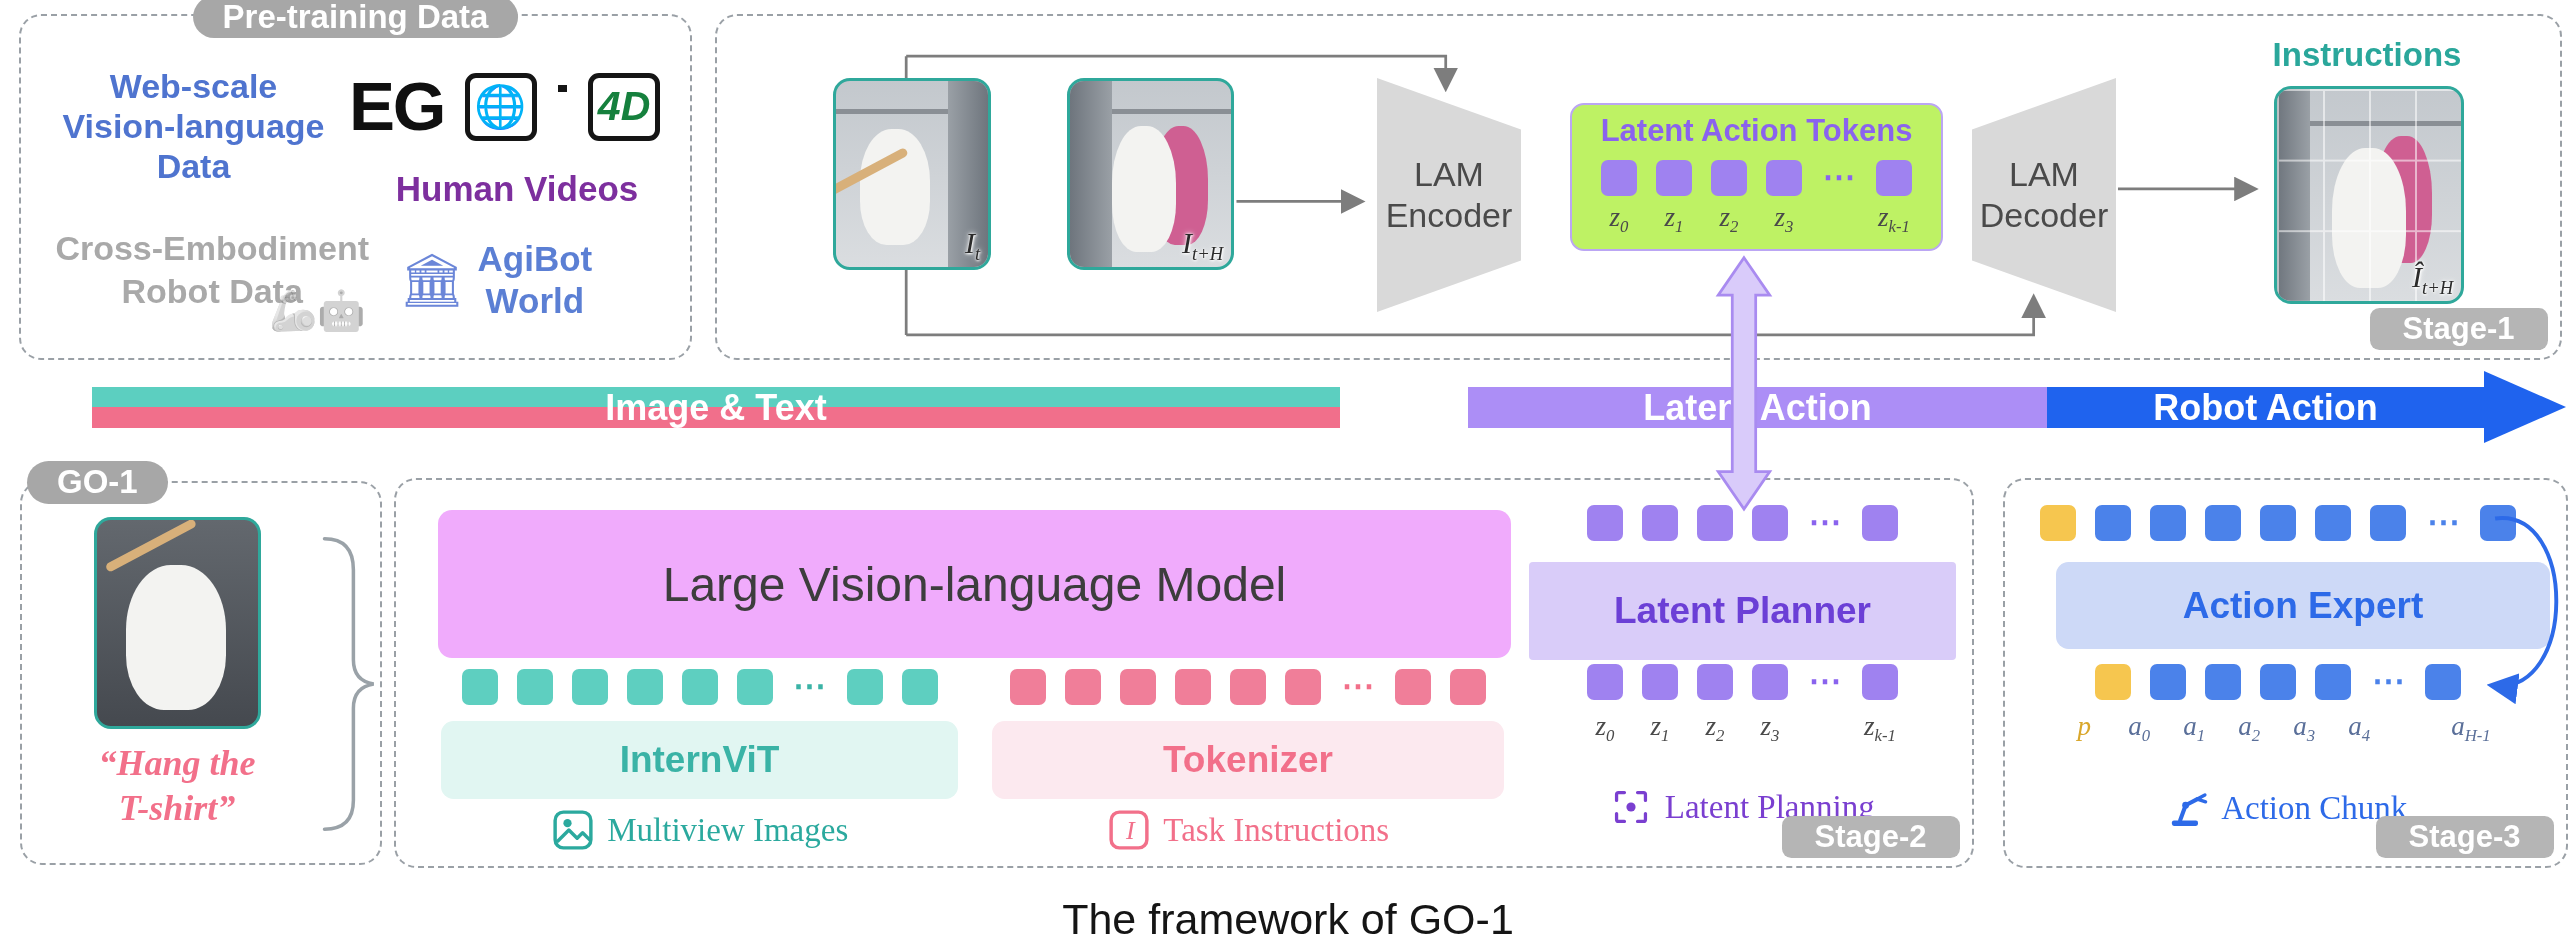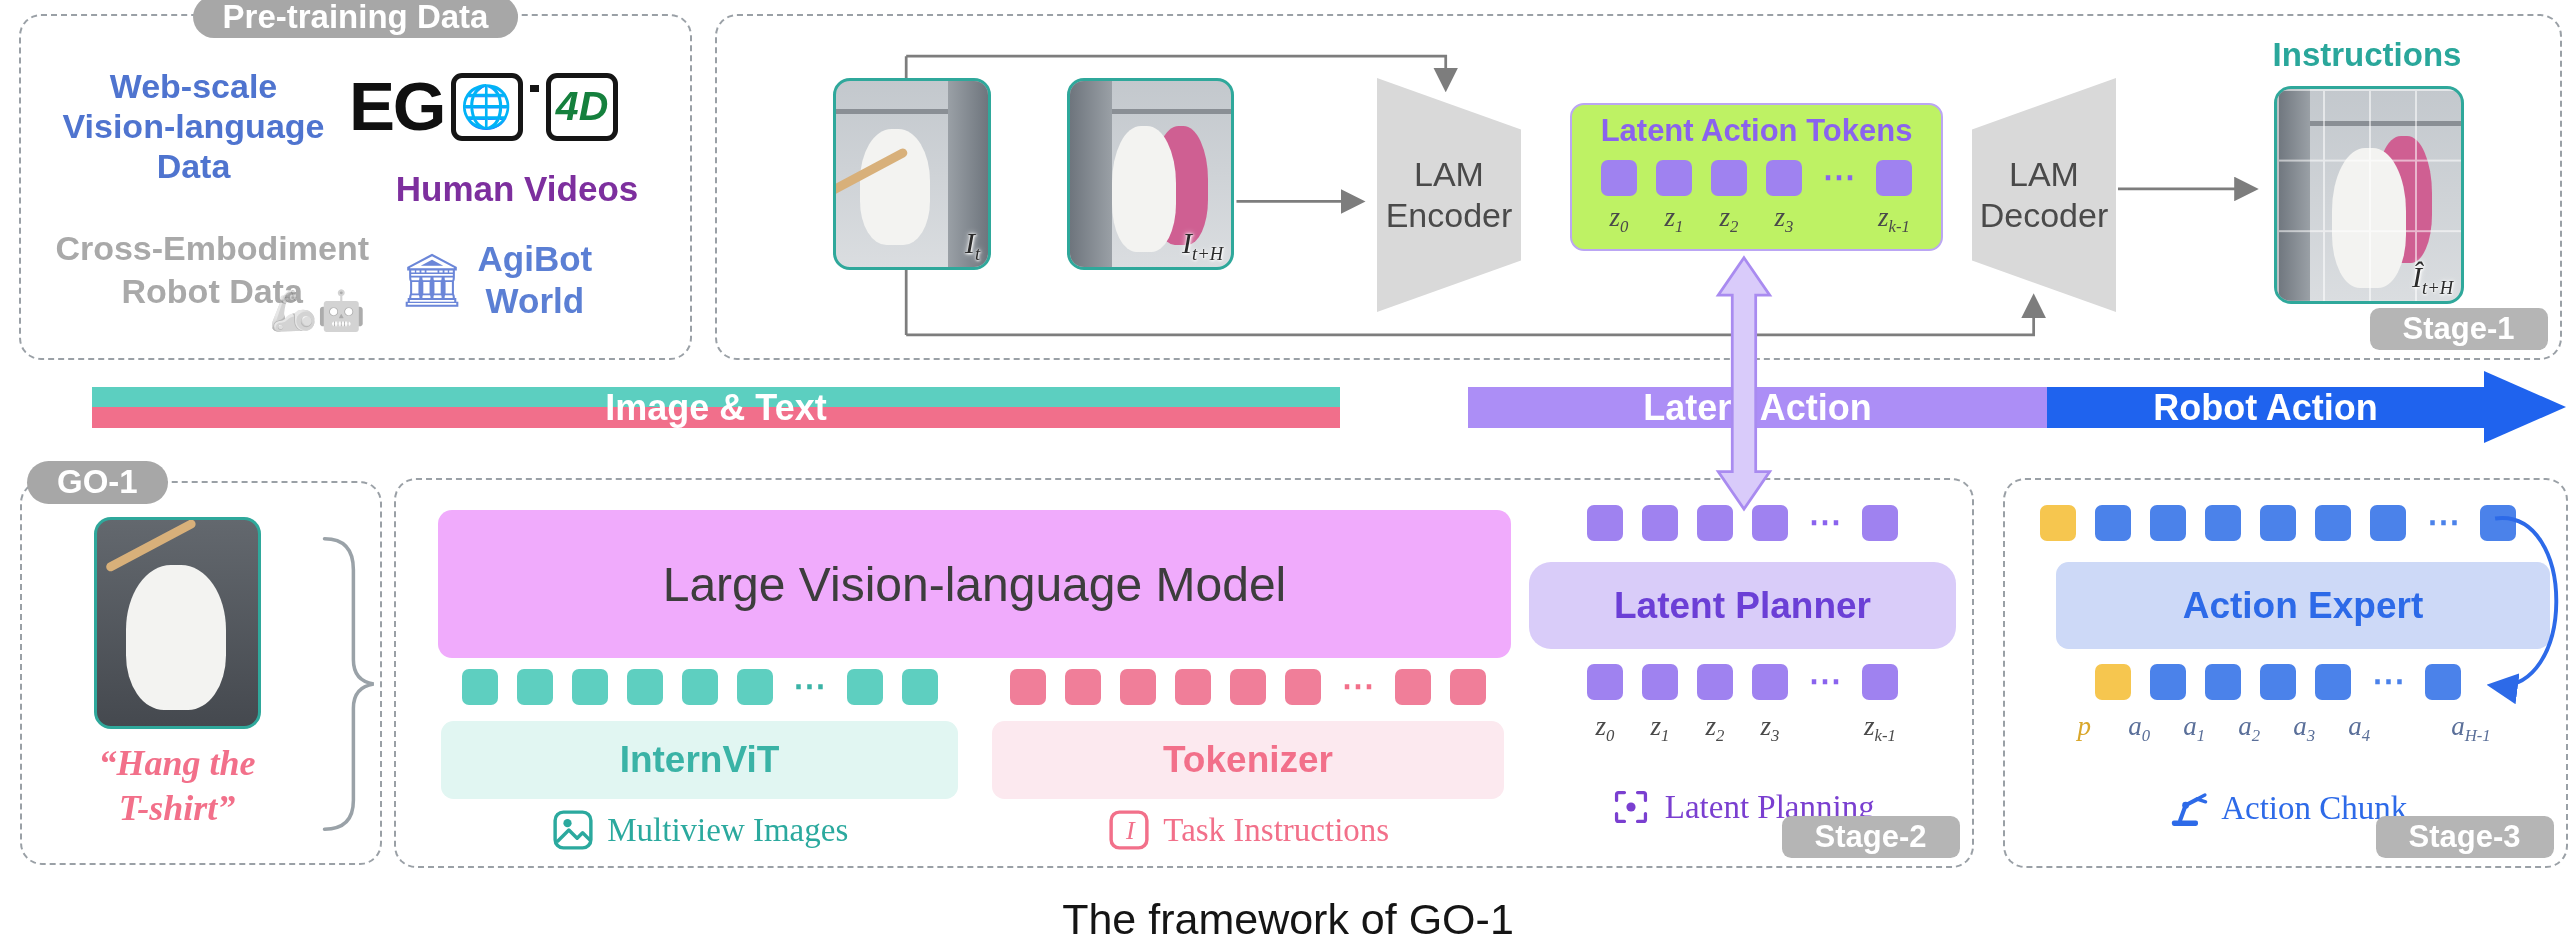--- a/index.html
+++ b/index.html
@@ -17,21 +17,21 @@
   .gray-pill{background:#a7a7a7;color:#fff;font-weight:700;font-size:33px;
              padding:2.3px 30px;border-radius:26.6px;white-space:nowrap;}
   .stage-pill{position:absolute;right:12.5px;bottom:7.8px;background:#b5b5b5;color:#fff;
               font-size:31px;font-weight:700;padding:3.1px 33px;border-radius:9.4px;}
 
   
   #pretrain-box{left:19px;top:14px;width:669px;height:342px;}
   #pretrain-title{position:absolute;left:50%;top:-20.3px;transform:translateX(-50%);}
   #web-scale{position:absolute;left:28px;top:50px;width:289px;text-align:center;
              font-size:34px;font-weight:700;color:#4f74cf;line-height:1.18;}
-  #ego-logo{position:absolute;left:328px;top:56px;display:flex;align-items:center;gap:7px;text-align:center;}
+  #ego-logo{position:absolute;left:328px;top:56px;display:flex;align-items:center;gap:21px;text-align:center;}
   #ego-eg{font-size:69px;font-weight:800;color:#101010;letter-spacing:-2.3px;line-height:1;}
   .lens{border:5.5px solid #151515;border-radius:11px;height:58px;padding:0 4.7px;background:#fff;
         display:flex;align-items:center;justify-content:center;}
   #ego-globe{font-size:42px;line-height:1;}
   #ego-4d{font-size:41px;font-weight:800;font-style:italic;color:#15803d;line-height:1;}
   .bridge{width:9.4px;height:7px;background:#151515;align-self:flex-start;margin-top:12.5px;}
   #human-videos{position:absolute;left:336px;top:153px;width:320px;text-align:center;
                 font-size:35px;font-weight:700;color:#7d2f9e;}
   #cross-embodiment{position:absolute;left:6.2px;top:211px;width:370px;text-align:center;
                     font-size:34px;font-weight:700;color:#a9a9a9;line-height:1.25;}
@@ -125,22 +125,22 @@
   #row-pink{left:596px;top:189px;width:512px;color:#f2708a;}
   #internvit-box{position:absolute;left:45px;top:241px;width:517px;height:78px;
                  background:#e1f6f2;border-radius:12.5px;font-size:37px;font-weight:700;color:#3ab3a6;}
   #tokenizer-box{position:absolute;left:596px;top:241px;width:512px;height:78px;
                  background:#fce9ef;border-radius:12.5px;font-size:37px;font-weight:700;color:#f2708a;}
   .cap-row{position:absolute;display:flex;align-items:center;justify-content:center;gap:12.5px;
            font:33px "Liberation Serif",serif;}
   #multiview{left:45px;top:328px;width:517px;color:#2ba99e;}
   #task{left:596px;top:328px;width:512px;color:#f2708a;}
   #planner-row-top{left:1133px;top:25px;width:427px;color:#8a63ee;}
-  #planner-box{position:absolute;left:1133px;top:82px;width:427px;height:87px;
-               background:#d9ccf9;border-radius:22px;font-size:37px;font-weight:700;color:#6b3fd6;}
+  #planner-box{position:absolute;left:1133px;top:82px;width:427px;height:98px;
+               background:#d9ccf9;border-radius:4px;font-size:37px;font-weight:700;color:#6b3fd6;}
   #planner-row-bottom{left:1133px;top:184px;width:427px;color:#8a63ee;}
   #planner-labels{left:1133px;top:231px;width:427px;}
   #planning{left:1133px;top:306px;width:427px;color:#7a3fd0;}
 
   
   #stage3-box{left:2003px;top:478px;width:561px;height:386px;}
   #s3-row-top{left:23.4px;top:25px;width:500px;color:#4b82ea;}
   #expert-box{position:absolute;left:51px;top:82px;width:494px;height:87px;
               background:#cdd9f7;border-radius:12.5px;font-size:37px;font-weight:700;color:#2d6ae8;}
   #s3-row-bottom{left:23.4px;top:184px;width:500px;color:#4b82ea;}

